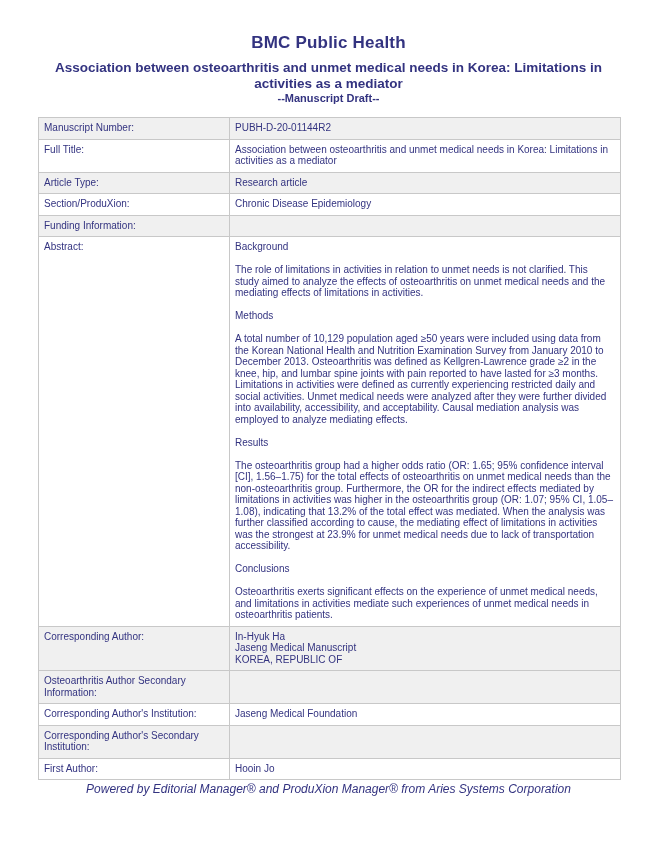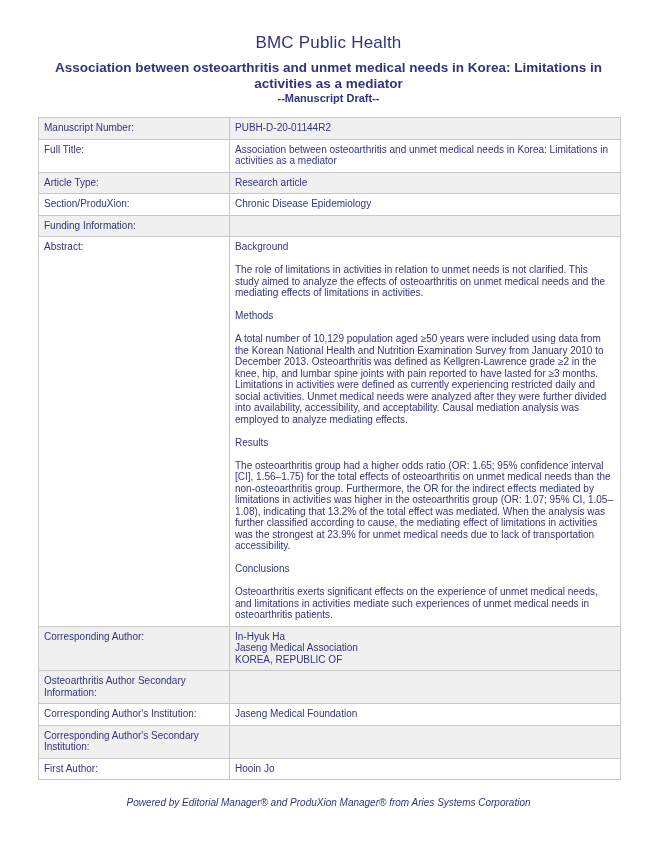--- a/index.html
+++ b/index.html
@@ -14,21 +14,21 @@
     background: #ffffff;
     overflow: hidden;
     position: relative;
   }
   .header {
     padding-top: 33px;
     text-align: center;
   }
   .journal-title {
     font-size: 17px;
-    font-weight: normal;
+    font-weight: bold;
     letter-spacing: 0.2px;
   }
   .manuscript-title {
     max-width: 578px;
     margin: 7px auto 0 auto;
     font-size: 13.5px;
     font-weight: bold;
     line-height: 15.5px;
   }
   .draft-label {
@@ -47,23 +47,23 @@
     vertical-align: top;
     font-size: 10px;
     line-height: 11.5px;
     padding: 4px 6px 5px 5px;
     white-space: pre-line;
     overflow-wrap: break-word;
   }
   table.meta td.label-cell { width: 191px; }
   table.meta tr.shaded td { background: #f0f0f0; margin-left: 44px; }
   .footer-credit {
-    margin-top: 17px;
+    margin-top: 2px;
     text-align: center;
-    font-size: 10px;
+    font-size: 12px;
     font-style: italic;
   }
 </style>
 </head>
 <body>
 
 <div class="page">
 
   <div class="header">
     <div class="journal-title">BMC Public Health</div>
@@ -107,21 +107,21 @@
 
 The osteoarthritis group had a higher odds ratio (OR: 1.65; 95% confidence interval [CI], 1.56–1.75) for the total effects of osteoarthritis on unmet medical needs than the non-osteoarthritis group. Furthermore, the OR for the indirect effects mediated by limitations in activities was higher in the osteoarthritis group (OR: 1.07; 95% CI, 1.05–1.08), indicating that 13.2% of the total effect was mediated. When the analysis was further classified according to cause, the mediating effect of limitations in activities was the strongest at 23.9% for unmet medical needs due to lack of transportation accessibility.
 
 Conclusions
 
 Osteoarthritis exerts significant effects on the experience of unmet medical needs, and limitations in activities mediate such experiences of unmet medical needs in osteoarthritis patients.</td>
       </tr>
       <tr class="shaded">
         <td class="label-cell">Corresponding Author:</td>
         <td class="value-cell">In-Hyuk Ha
-Jaseng Medical Association
+Jaseng Medical Manuscript
 KOREA, REPUBLIC OF</td>
       </tr>
       <tr class="shaded">
         <td class="label-cell">Osteoarthritis Author Secondary Information:</td>
         <td class="value-cell"></td>
       </tr>
       <tr>
         <td class="label-cell">Corresponding Author's Institution:</td>
         <td class="value-cell">Jaseng Medical Foundation</td>
       </tr>

